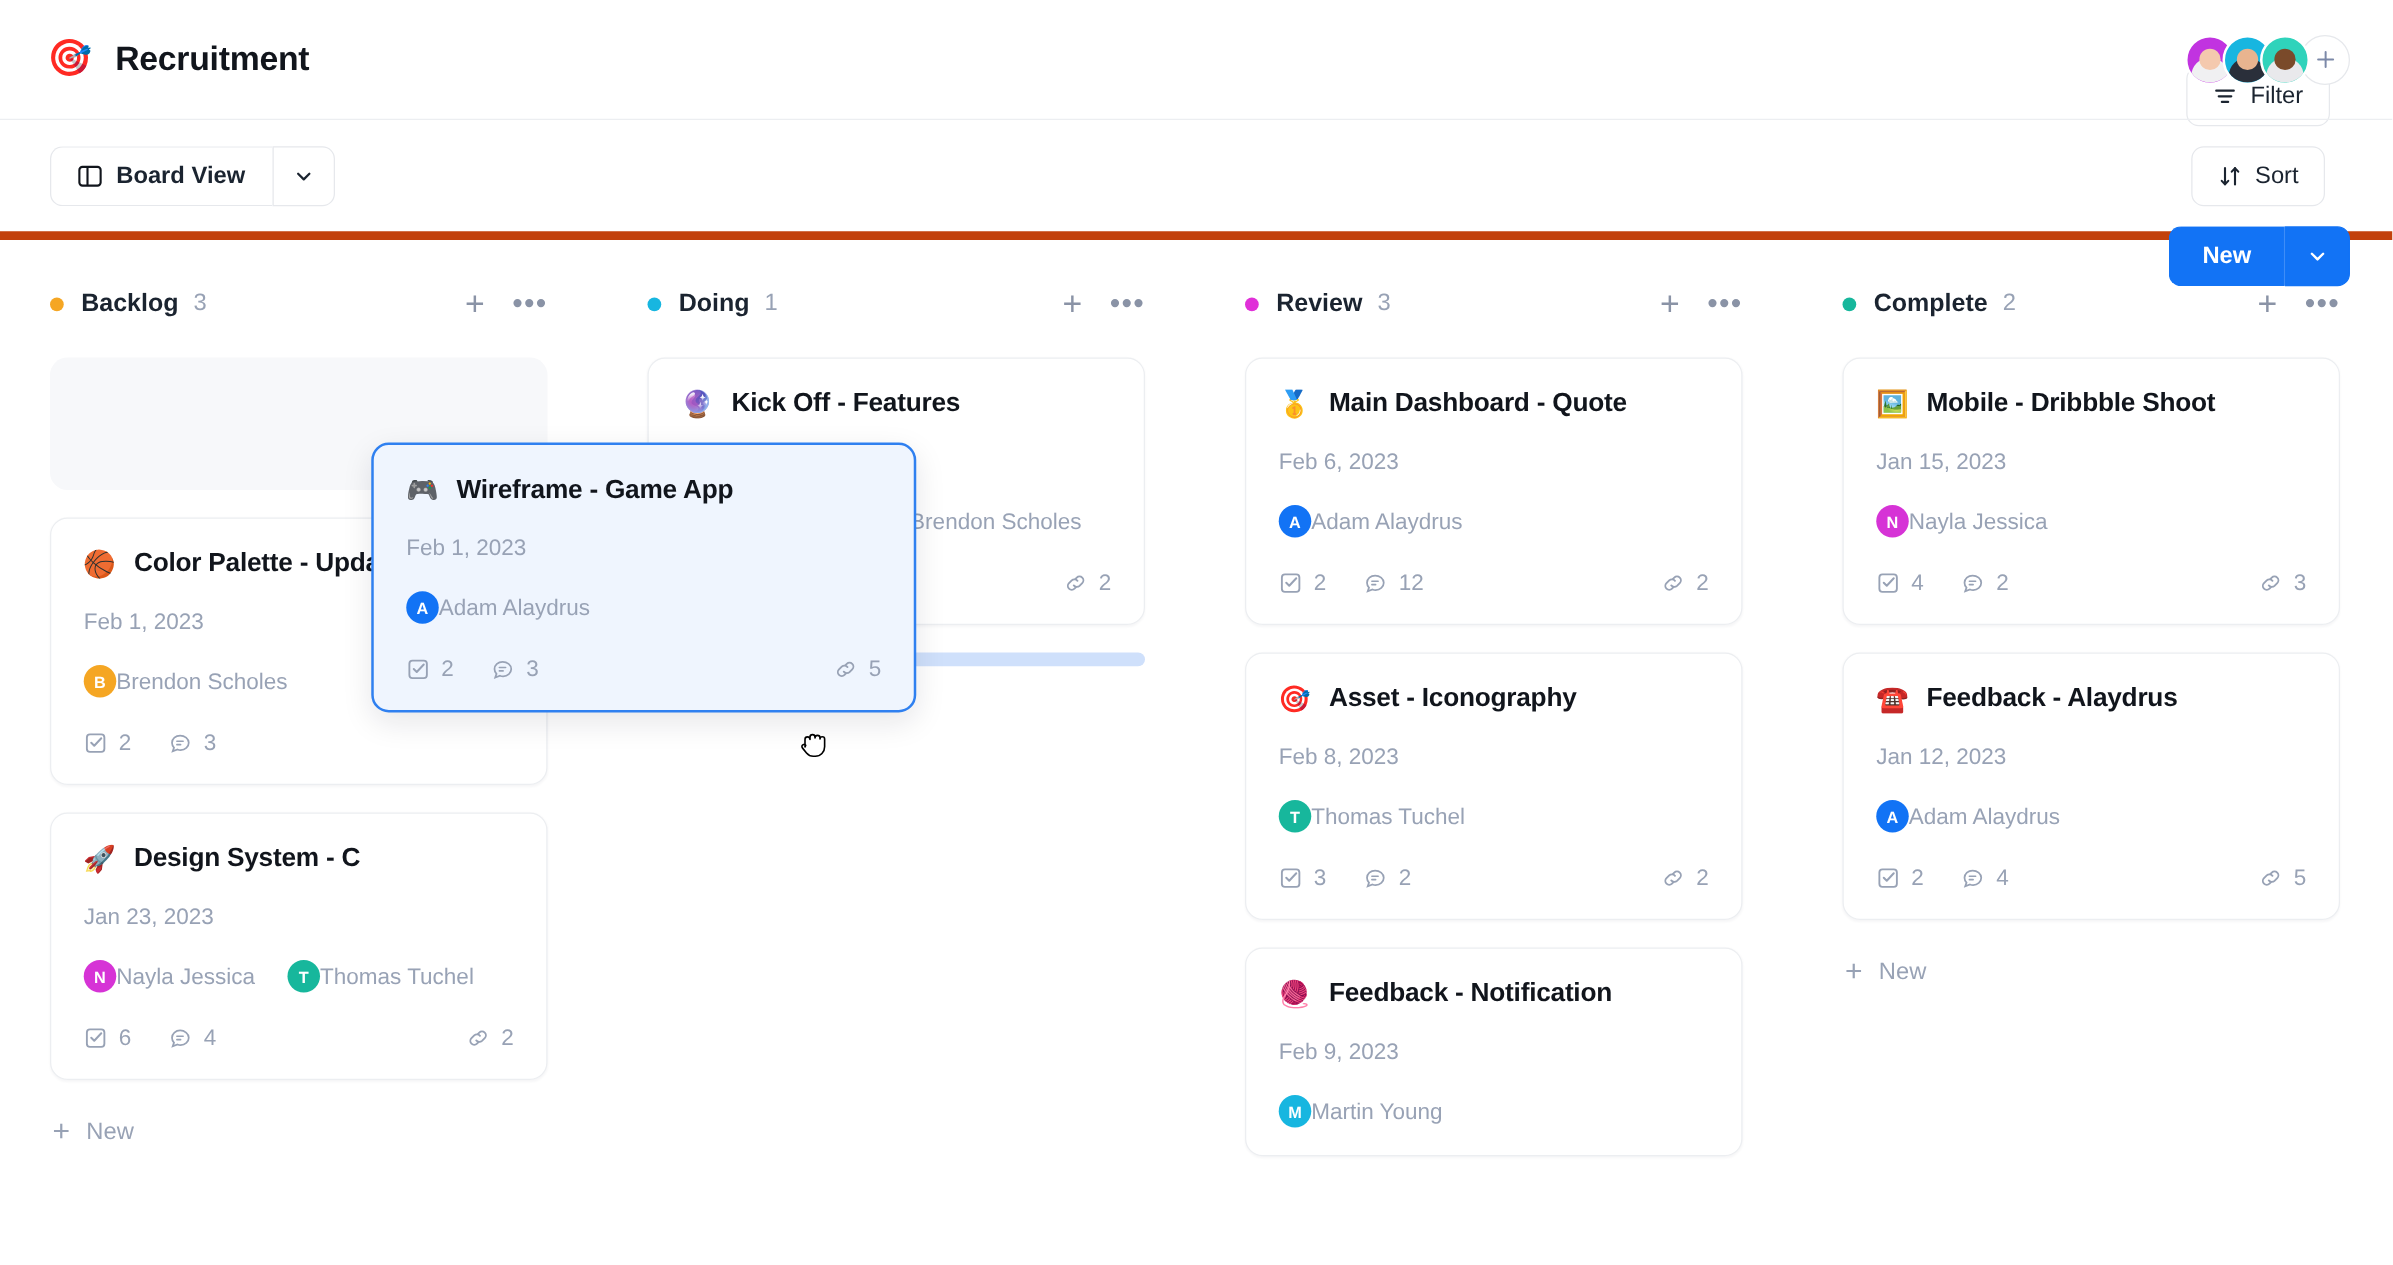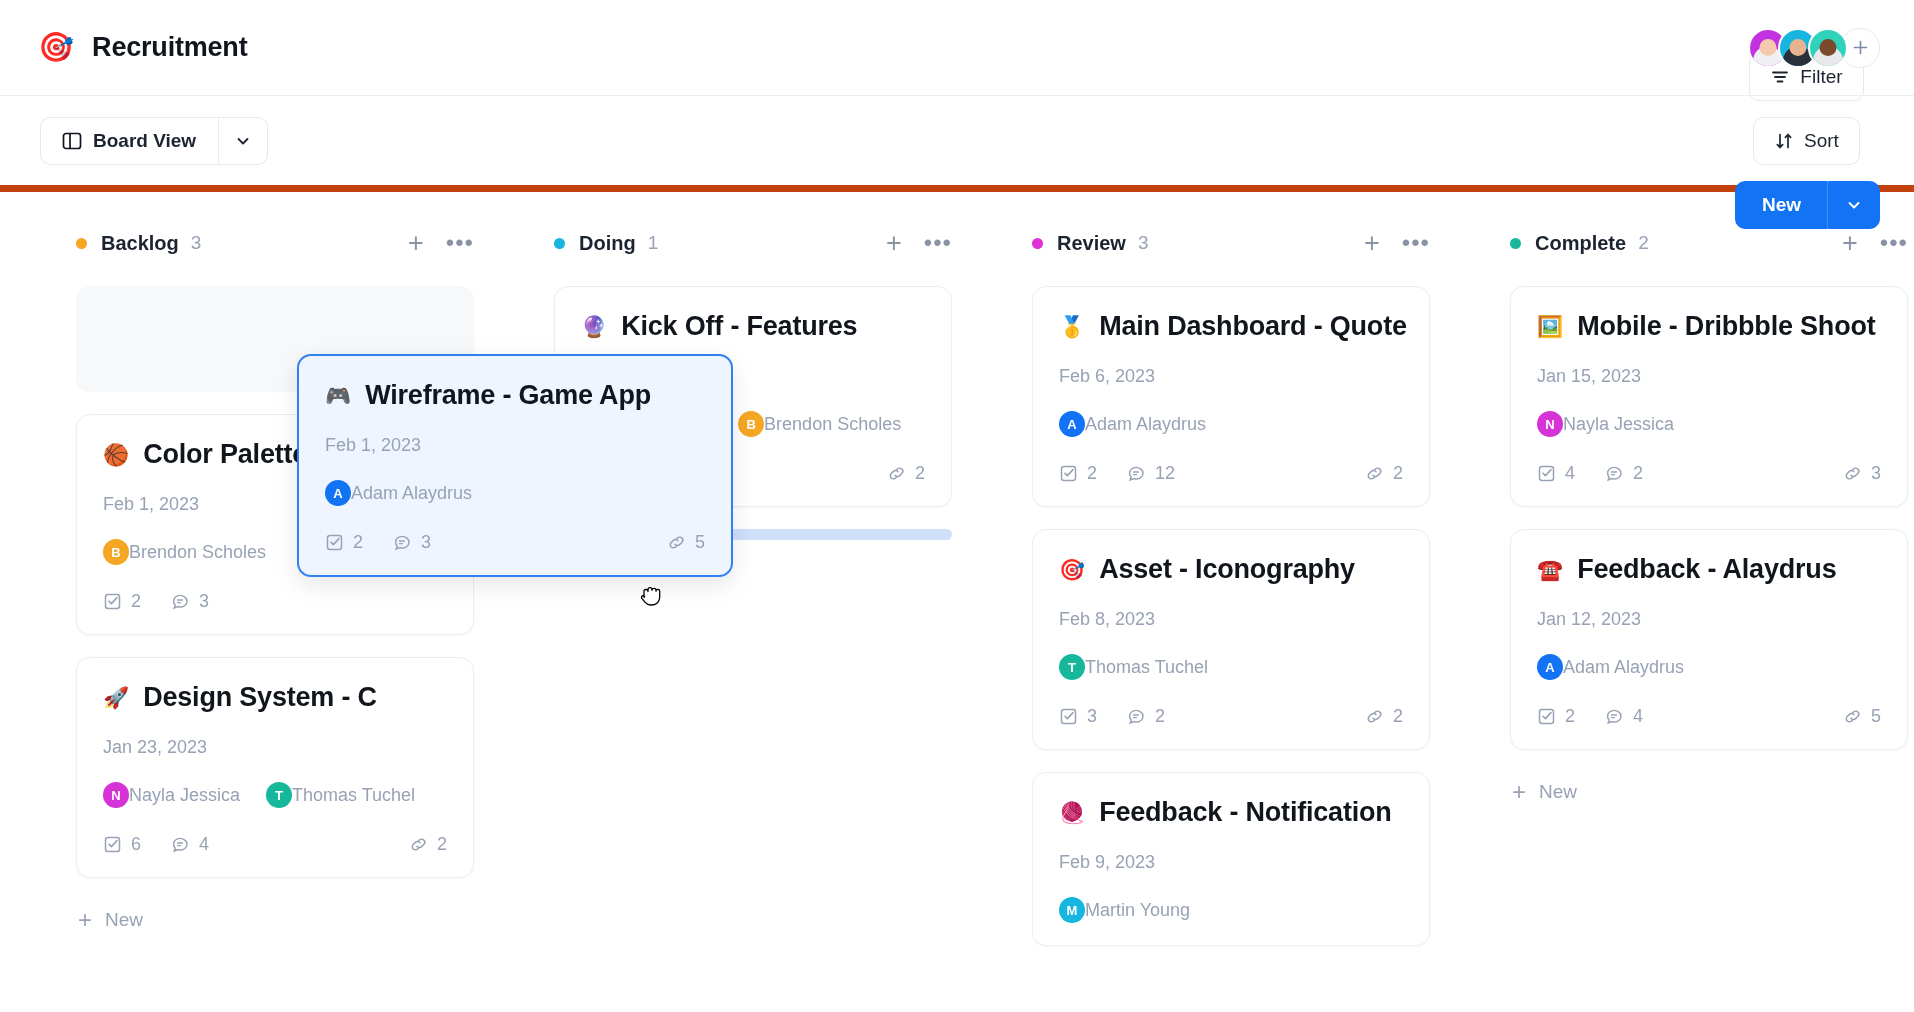--- a/index.html
+++ b/index.html
@@ -84,21 +84,20 @@
     justify-content: center;
   }
   .ico { display: inline-flex; align-items: center; justify-content: center; flex: none; }
 
   
   .board {
     display: flex; gap: 0;
     padding: 36px 0 0 0;
     height: calc(1012px - 192px);
     position: relative;
-    margin-left: 36px;
   }
   .column { width: 478px; flex: none; padding: 0 40px; position: relative; }
   .col-head {
     display: flex; align-items: center; gap: 0;
     height: 30px; margin-bottom: 28px;
   }
   .dot { width: 11px; height: 11px; border-radius: 50%; flex: none; margin-right: 14px; }
   .col-title { font-size: 20px; font-weight: 600; color: #1b2430; }
   .col-count { font-size: 19px; color: #98a2b5; margin-left: 12px; }
   .col-actions { margin-left: auto; display: flex; align-items: center; gap: 22px; color: #8a93a6; }
@@ -108,21 +107,21 @@
   .card {
     background: #fff;
     border: 1px solid #eceef1;
     border-radius: 14px;
     padding: 24px 26px 22px;
     margin-bottom: 22px;
     box-shadow: 0 1px 2px rgba(16,24,40,.04);
   }
   .card-title-row { display: flex; align-items: center; gap: 14px; }
   .card-emoji { font-size: 21px; line-height: 1; flex: none; }
-  .card-title { font-size: 27px; font-weight: 700; color: #11151c; letter-spacing: -0.2px; white-space: nowrap; }
+  .card-title { font-size: 21px; font-weight: 700; color: #11151c; letter-spacing: -0.2px; white-space: nowrap; }
   .card-date { font-size: 18px; color: #98a2b5; margin-top: 24px; }
   .card-people { display: flex; align-items: center; gap: 26px; margin-top: 24px; flex-wrap: nowrap; }
   .person { display: flex; align-items: center; white-space: nowrap; }
   .pav {
     width: 26px; height: 26px; border-radius: 50%;
     color: #fff; font-size: 13px; font-weight: 600;
     display: flex; align-items: center; justify-content: center; flex: none;
   }
   .pname { font-size: 18px; color: #98a2b5; }
   .card-meta { display: flex; align-items: center; margin-top: 26px; color: #98a2b5; font-size: 18px; }

